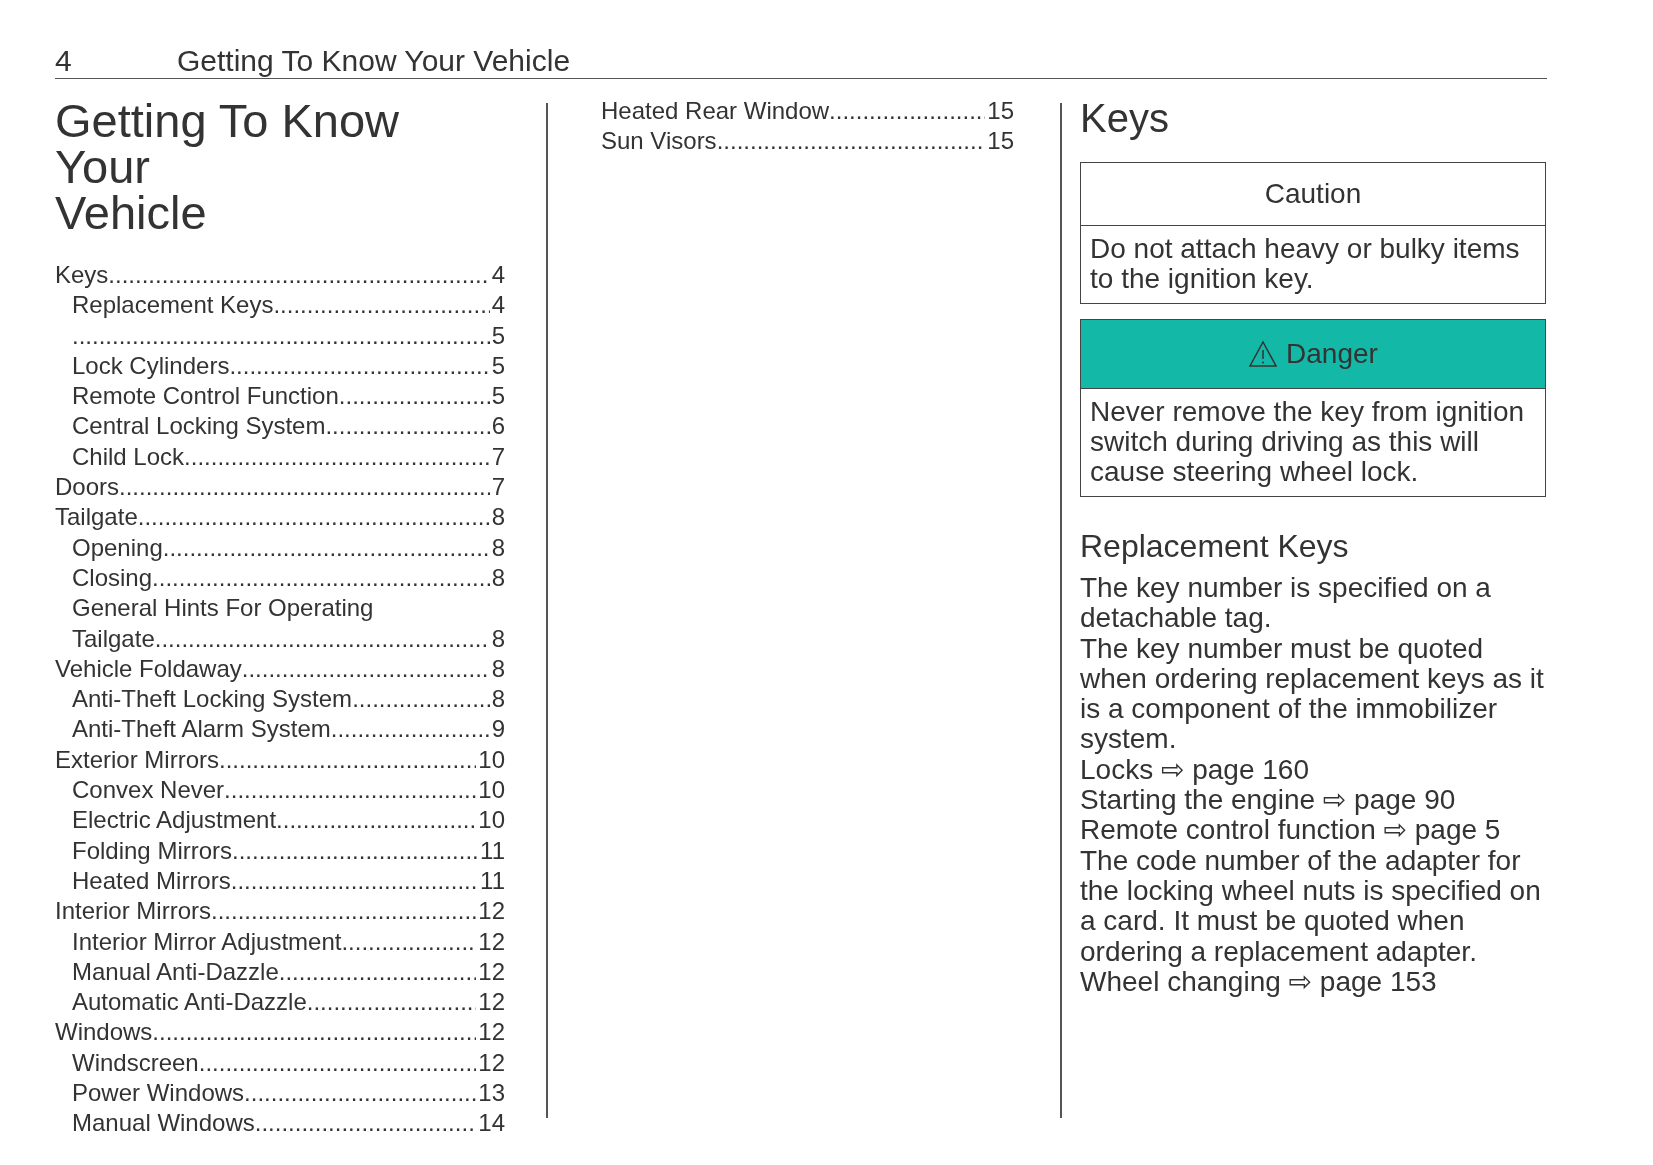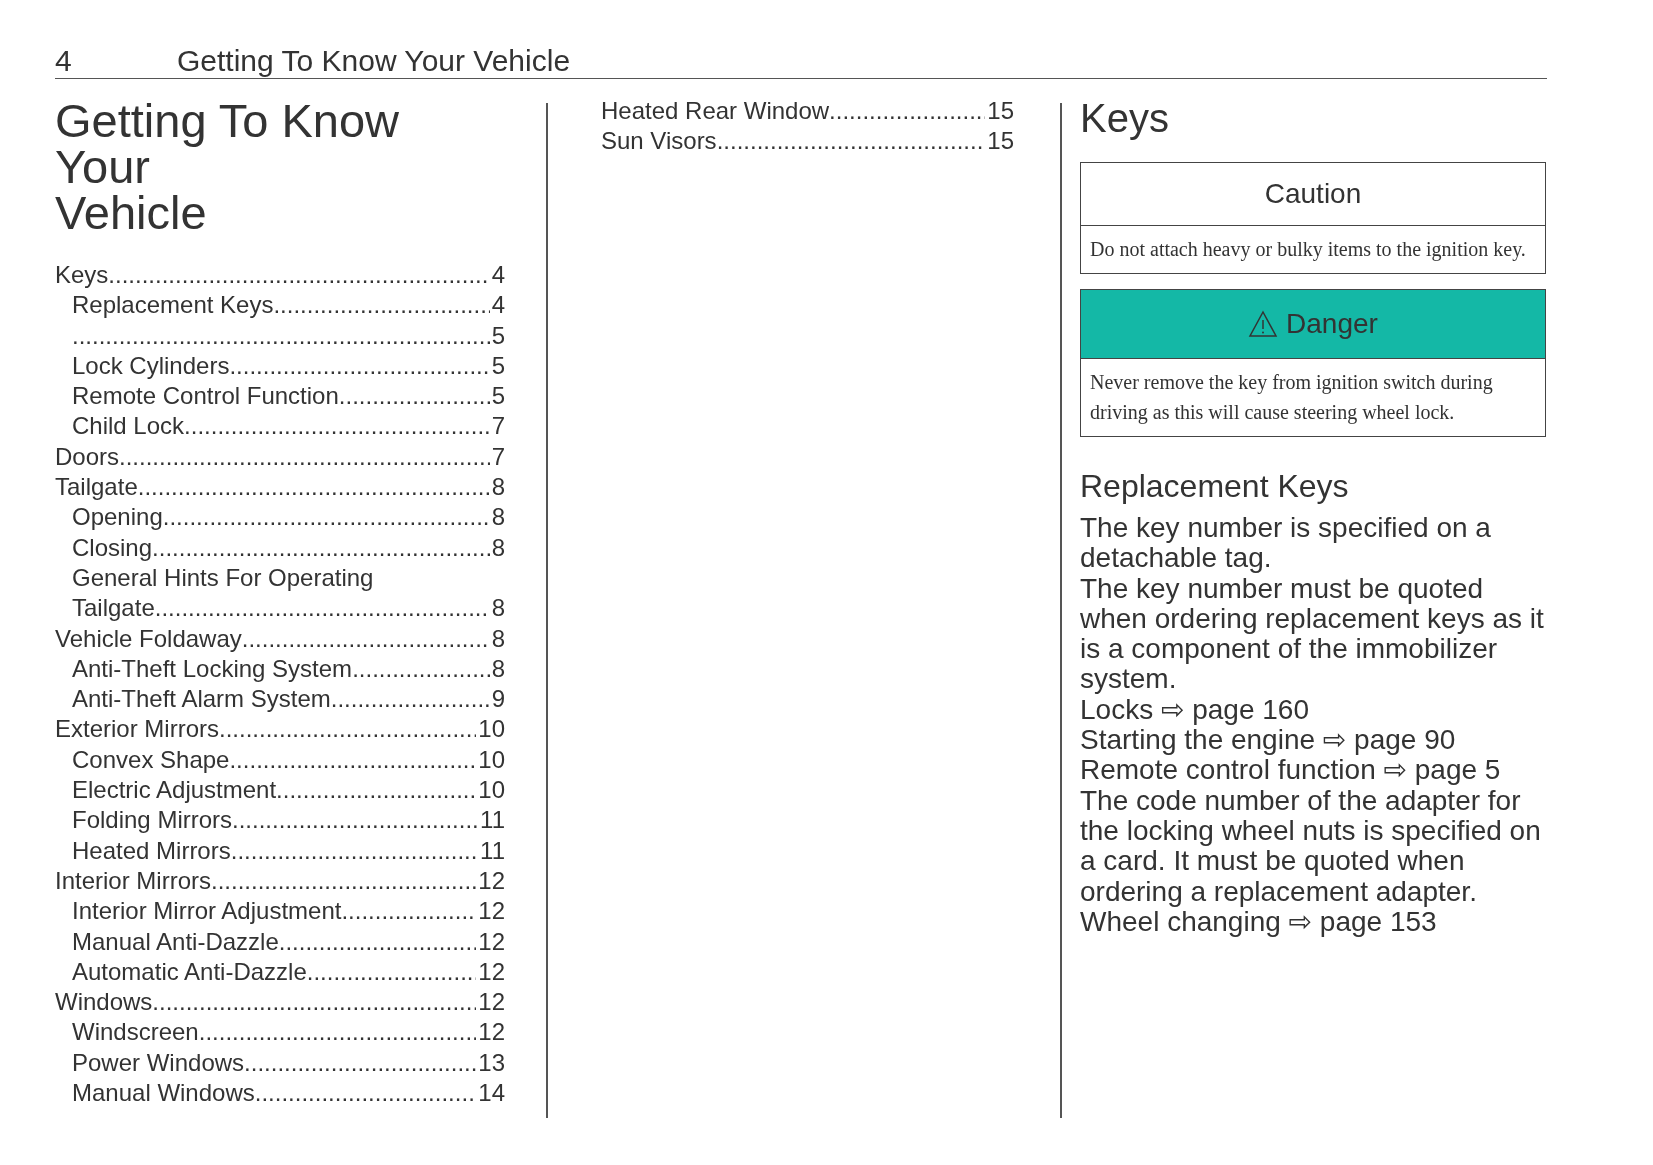--- a/index.html
+++ b/index.html
@@ -21,21 +21,21 @@
   .toc li .label { flex: 0 0 auto; }
   .toc li .dots { flex: 1 1 auto; overflow: hidden; }
   .toc li .dots::after { content: "........................................................................................................................"; }
   .toc li .pg { flex: 0 0 auto; padding-left: 2px; }
   .toc li.wrap { display: block; }
   .keys-title { font-size: 40px; margin: 0 0 24px 0; font-weight: normal; line-height: 40px; }
   .notice { border: 1.5px solid #444; margin-bottom: 15px; }
   .notice .head { height: 62px; display: flex; align-items: center; justify-content: center;
                   font-size: 28px; border-bottom: 1.5px solid #444; }
   .notice.danger .head { background: #14b8a6; height: 68px; }
-  .notice .body { font-size: 20px; line-height: 30px; padding: 8px 9px 9px 9px; font-family: Liberation Serif, serif; }
+  .notice .body { font-size: 28px; line-height: 30px; padding: 8px 9px 9px 9px; }
   .warn-icon { display: inline-block; width: 30px; height: 28px; margin-right: 8px; }
   .sec-title { font-size: 32px; margin: 30px 0 8px 0; font-weight: normal; line-height: 38px; }
   .para { font-size: 28px; line-height: 30.3px; margin: 0; }
 </style>
 </head>
 <body>
 
 <div class="running-header">
   <span class="pnum">4</span>
   <span class="ptitle">Getting To Know Your Vehicle</span>
@@ -65,20 +65,25 @@
         <span class="label">Lock Cylinders</span>
         <span class="dots"></span>
         <span class="pg">5</span>
       </li>
       <li class="sub">
         <span class="label">Remote Control Function</span>
         <span class="dots"></span>
         <span class="pg">5</span>
       </li>
       <li class="sub">
+        <span class="label">Central Locking System</span>
+        <span class="dots"></span>
+        <span class="pg">6</span>
+      </li>
+      <li class="sub">
         <span class="label">Child Lock</span>
         <span class="dots"></span>
         <span class="pg">7</span>
       </li>
       <li>
         <span class="label">Doors</span>
         <span class="dots"></span>
         <span class="pg">7</span>
       </li>
       <li>
@@ -116,21 +121,21 @@
         <span class="label">Anti-Theft Alarm System</span>
         <span class="dots"></span>
         <span class="pg">9</span>
       </li>
       <li>
         <span class="label">Exterior Mirrors</span>
         <span class="dots"></span>
         <span class="pg">10</span>
       </li>
       <li class="sub">
-        <span class="label">Convex Shape</span>
+        <span class="label">Convex Never</span>
         <span class="dots"></span>
         <span class="pg">10</span>
       </li>
       <li class="sub">
         <span class="label">Electric Adjustment</span>
         <span class="dots"></span>
         <span class="pg">10</span>
       </li>
       <li class="sub">
         <span class="label">Folding Mirrors</span>

